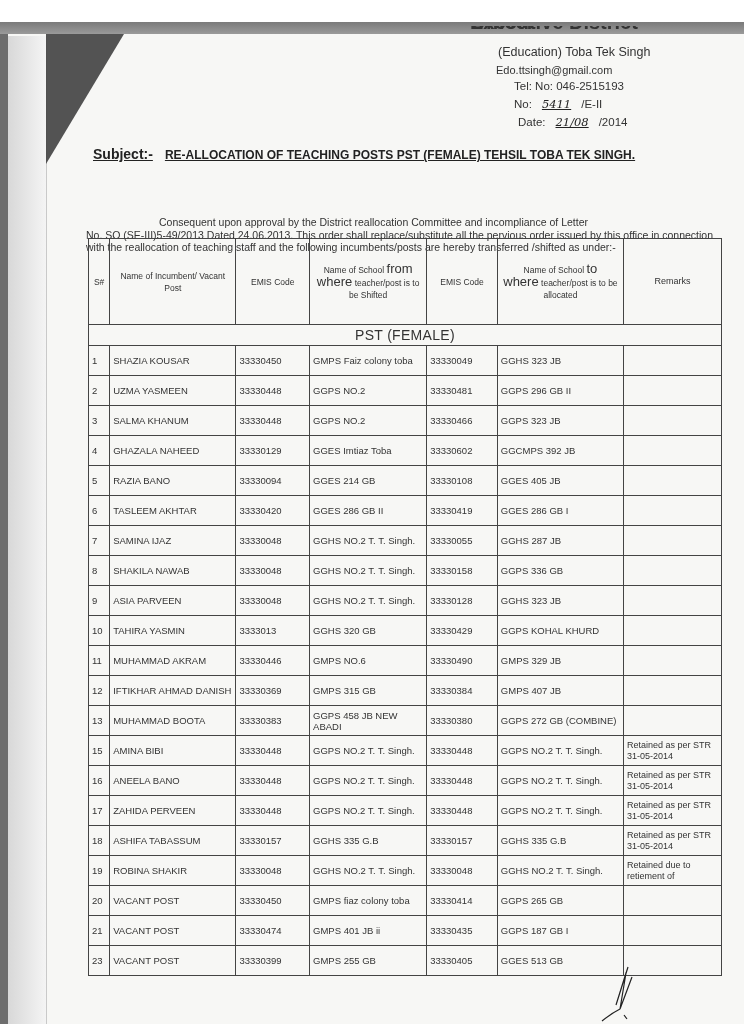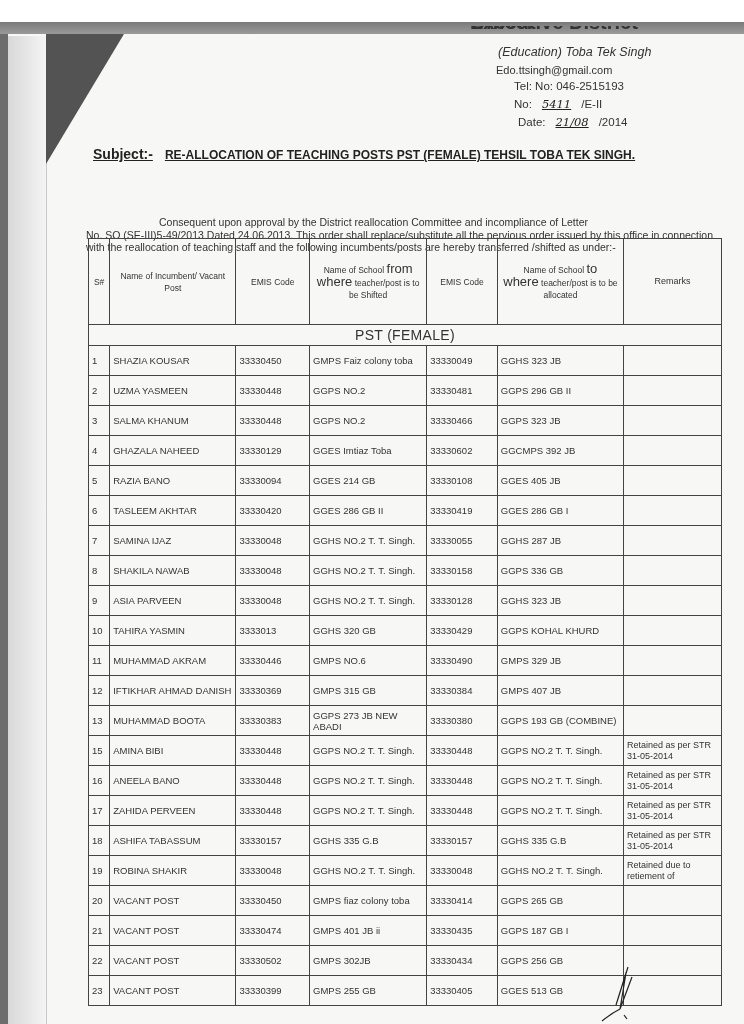--- a/index.html
+++ b/index.html
@@ -4,21 +4,21 @@
 <style>
   html, body { margin:0; padding:0; }
   body { width:744px; height:1024px; background:#ffffff; position:relative; overflow:hidden; font-family:"Liberation Sans", sans-serif; color:#2a2a2a; }
   .scanbar { position:absolute; left:0; top:22px; width:744px; height:12px; background:linear-gradient(#7a7a7a,#9a9a9a); }
   .page { position:absolute; left:0; top:34px; width:744px; height:990px; background:#f7f7f5; }
   .left-edge { position:absolute; left:0; top:34px; width:8px; height:990px; background:#6d6d6d; }
   .left-fold { position:absolute; left:8px; top:36px; width:38px; height:990px; background:linear-gradient(90deg,#d8d8d8,#f4f4f4); border-right:1px solid #c9c9c9; }
   .corner2 { position:absolute; left:46px; top:34px; width:78px; height:130px; background:#4a4a4a; clip-path:polygon(0 0,100% 0,0 100%); opacity:.95; }
   .hdr-cut { position:absolute; left:470px; top:26px; width:230px; height:12px; overflow:hidden; font-weight:bold; font-size:20px; color:#333; line-height:0; }
   .hdr-cut span{ position:relative; top:-4px; }
-  .office { position:absolute; left:498px; top:45px; font-size:12.5px; color:#333;font-style:italic; }
+  .office { position:absolute; left:498px; top:45px; font-size:12.5px; color:#333; }
   .email { position:absolute; left:496px; top:64px; font-size:11px; color:#333; }
   .tel { position:absolute; left:514px; top:80px; font-size:11.5px; color:#333; }
   .no { position:absolute; left:514px; top:97px; font-size:11.5px; color:#333; }
   .date { position:absolute; left:518px; top:115px; font-size:11.5px; color:#333; }
   .hand { font-family:"DejaVu Serif", serif; font-style:italic; color:#222; text-decoration:underline; padding:0 10px; }
   .subject { position:absolute; left:93px; top:146px; font-size:13px; color:#222; }
   .subject .lbl { font-weight:bold; text-decoration:underline; font-size:14px; margin-right:12px; }
   .subject .txt { text-decoration:underline; font-weight:bold; font-size:12px; }
   .para { position:absolute; left:86px; top:180px; width:640px; font-size:10.5px; line-height:12.5px; color:#333;margin-top:36px; }
   .para .first { display:block; padding-left:73px; }
@@ -181,23 +181,23 @@
         <td class="c-emis1">33330369</td>
         <td class="c-from">GMPS 315 GB</td>
         <td class="c-emis2">33330384</td>
         <td class="c-to">GMPS 407 JB</td>
         <td class="c-rem"></td>
       </tr>
       <tr class="row">
         <td class="c-sn">13</td>
         <td class="c-name">MUHAMMAD BOOTA</td>
         <td class="c-emis1">33330383</td>
-        <td class="c-from">GGPS 273 JB NEW ABADI</td>
+        <td class="c-from">GGPS 458 JB NEW ABADI</td>
         <td class="c-emis2">33330380</td>
-        <td class="c-to">GGPS 193 GB (COMBINE)</td>
+        <td class="c-to">GGPS 272 GB (COMBINE)</td>
         <td class="c-rem"></td>
       </tr>
       <tr class="row">
         <td class="c-sn">15</td>
         <td class="c-name">AMINA BIBI</td>
         <td class="c-emis1">33330448</td>
         <td class="c-from">GGPS NO.2 T. T. Singh.</td>
         <td class="c-emis2">33330448</td>
         <td class="c-to">GGPS NO.2 T. T. Singh.</td>
         <td class="c-rem">Retained as per STR 31-05-2014</td>
@@ -250,29 +250,20 @@
       <tr class="row">
         <td class="c-sn">21</td>
         <td class="c-name">VACANT POST</td>
         <td class="c-emis1">33330474</td>
         <td class="c-from">GMPS 401 JB ii</td>
         <td class="c-emis2">33330435</td>
         <td class="c-to">GGPS 187 GB I</td>
         <td class="c-rem"></td>
       </tr>
       <tr class="row">
-        <td class="c-sn">22</td>
-        <td class="c-name">VACANT POST</td>
-        <td class="c-emis1">33330502</td>
-        <td class="c-from">GMPS 302JB</td>
-        <td class="c-emis2">33330434</td>
-        <td class="c-to">GGPS 256 GB</td>
-        <td class="c-rem"></td>
-      </tr>
-      <tr class="row">
         <td class="c-sn">23</td>
         <td class="c-name">VACANT POST</td>
         <td class="c-emis1">33330399</td>
         <td class="c-from">GMPS 255 GB</td>
         <td class="c-emis2">33330405</td>
         <td class="c-to">GGES 513 GB</td>
         <td class="c-rem"></td>
       </tr>
     </tbody>
 </table>

